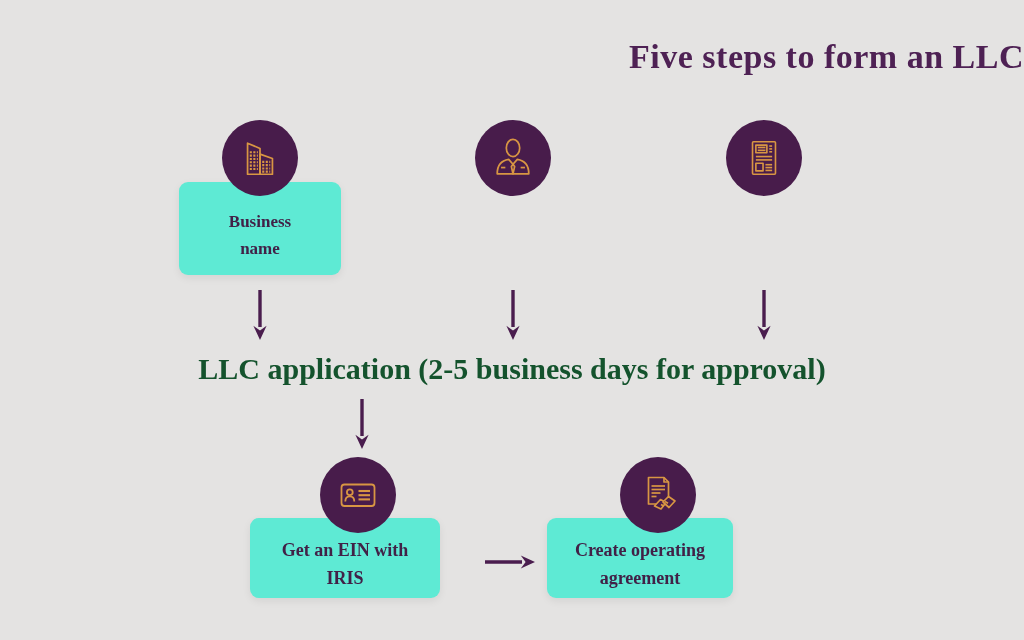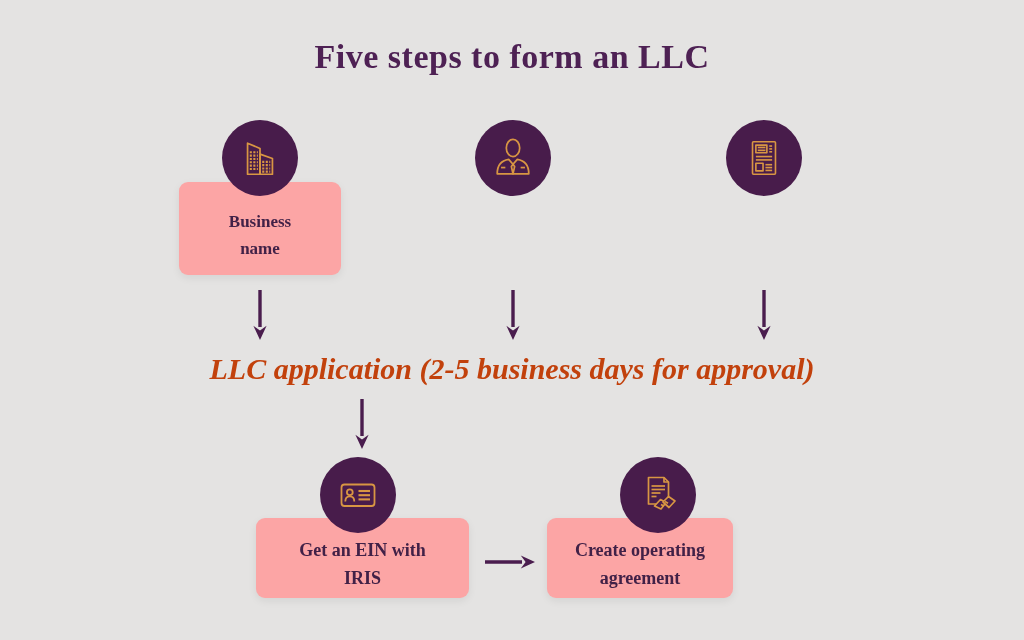--- a/index.html
+++ b/index.html
@@ -3,35 +3,35 @@
 <meta charset="utf-8">
 <style>
   html,body { margin:0; padding:0; }
   .canvas {
     position:relative; width:1024px; height:640px;
     background:#e4e3e2; overflow:hidden;
     font-family:"Liberation Serif","DejaVu Serif",serif;
   }
   .title {
     position:absolute; top:38px; left:0; width:100%;
-    margin:0; text-align:center;
+    margin:0; text-align:right;
     font-size:34px; font-weight:bold; color:#4e2154; letter-spacing:.5px;
   }
   .mid-text {
     position:absolute; top:352px; left:0; width:100%;
     margin:0; text-align:center;
-    font-size:30px; font-weight:bold; color:#c2410c;font-style:italic;
+    font-size:30px; font-weight:bold; color:#14532d;
   }
   .circle {
     position:absolute; width:76px; height:76px; border-radius:50%;
     background:#481c4b; display:flex; align-items:center; justify-content:center;
     z-index:2;
   }
   .card {
-    position:absolute; background:#fca5a5; border-radius:9px;
+    position:absolute; background:#5eead4; border-radius:9px;
     box-shadow:0 3px 8px rgba(0,0,0,.07);
     display:flex; align-items:center; justify-content:center;
     text-align:center; box-sizing:border-box; z-index:1;
   }
   .card-label {
     margin:0; white-space:pre-line; font-weight:bold;
     color:#412147; line-height:1.55;
   }
   .top-card { width:162px; height:93px; top:182px; padding-top:14px; }
   .top-card .card-label { font-size:17px; }
@@ -40,21 +40,21 @@
 
   .s1c { left:222px; top:120px; }
   .s2c { left:475px; top:120px; }
   .s3c { left:726px; top:120px; }
   .s1b { left:179px; }
   .s2b { left:432px; }
   .s3b { left:683px; }
 
   .s4c { left:320px; top:457px; }
   .s5c { left:620px; top:457px; }
-  .s4b { left:256px; width:213px;align-items:center; }
+  .s4b { left:250px; width:190px;align-items:center; }
   .s5b { left:547px; width:186px; }
 
   .arrow { position:absolute; z-index:0; }
   .a1 { left:250px; top:289px; }
   .a2 { left:503px; top:289px; }
   .a3 { left:754px; top:289px; }
   .a4 { left:352px; top:398px; }
   .a5 { left:484px; top:552px; }
 </style>
 </head>

